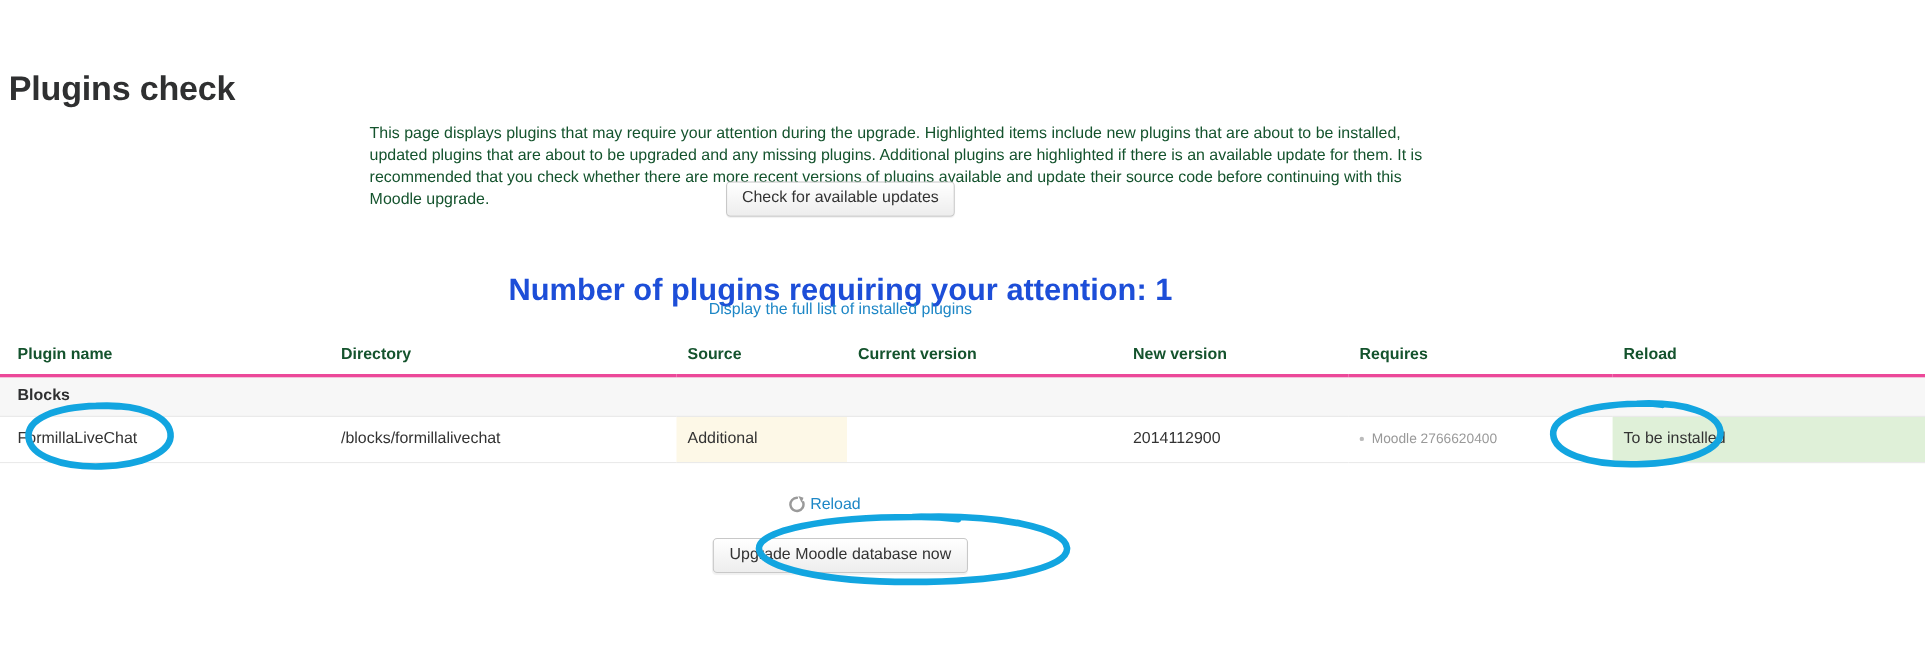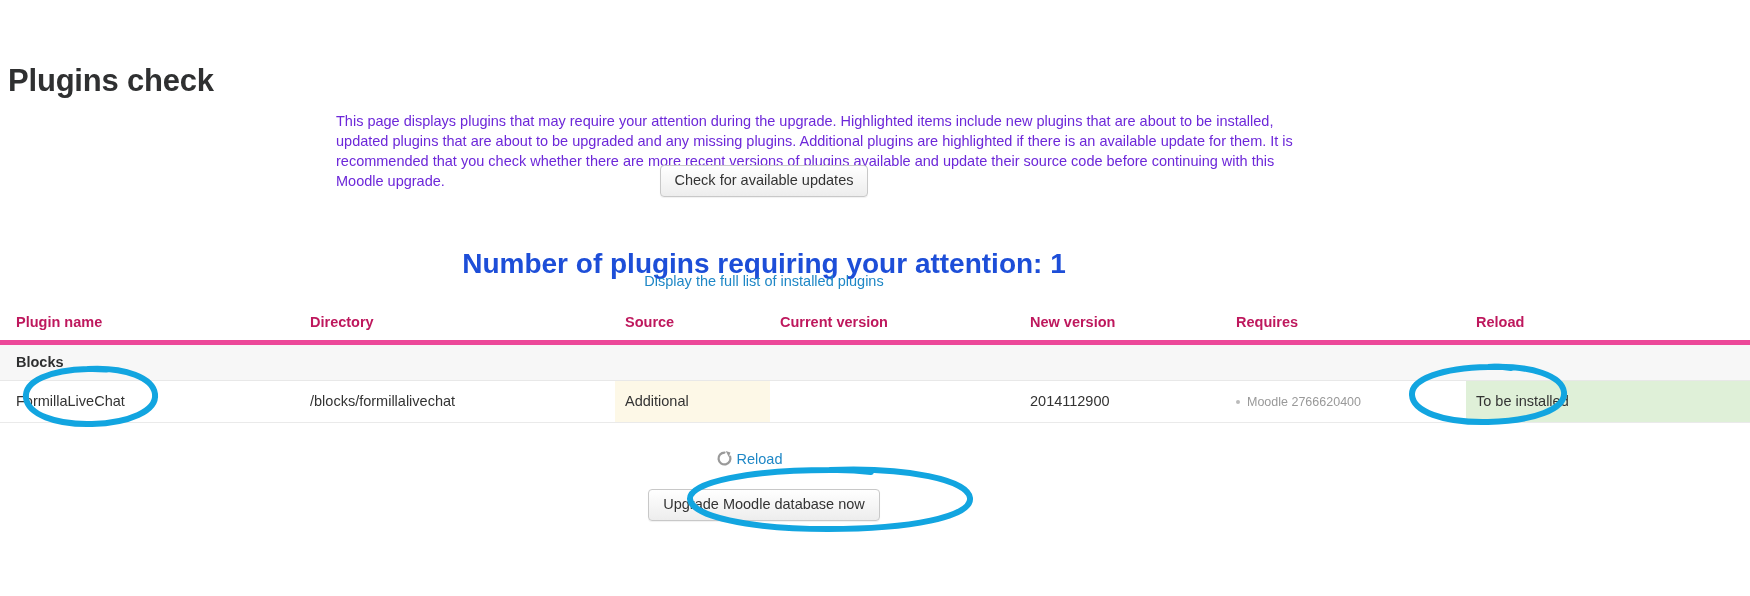--- a/index.html
+++ b/index.html
@@ -31,21 +31,21 @@
   }
 
   
   .intro {
     position: absolute;
     left: 336px;
     top: 96px;
     width: 986px;
     font-size: 14.5px;
     line-height: 20px;
-    color: #6d28d9;
+    color: #14532d;
     text-align: left;
   }
 
   
   .btn {
     display: inline-block;
     border: 1px solid #c8c8c8;
     border-radius: 4px;
     background: linear-gradient(to bottom, #ffffff 0%, #ededed 100%);
     color: #333;
@@ -100,24 +100,24 @@
     position: absolute;
     left: 0;
     top: 306px;
     width: 1750px;
     border-collapse: collapse;
     font-size: 14.5px;
   }
   .plugins-table th {
     text-align: left;
     font-weight: bold;
-    color: #be185d;
+    color: #14532d;
     font-size: 14.5px;
     padding: 8px 10px 10px 10px;
-    border-bottom: 5px solid #ec4899;
+    border-bottom: 3px solid #ec4899;
     white-space: nowrap;
   }
   .plugins-table td {
     padding: 12px 10px 13px 10px;
     vertical-align: middle;
     border-bottom: 1px solid #eaeaea;
     color: #333;
   }
   .col-name    { width: 300px; padding-left: 16px !important; }
   .col-dir     { width: 315px; }

